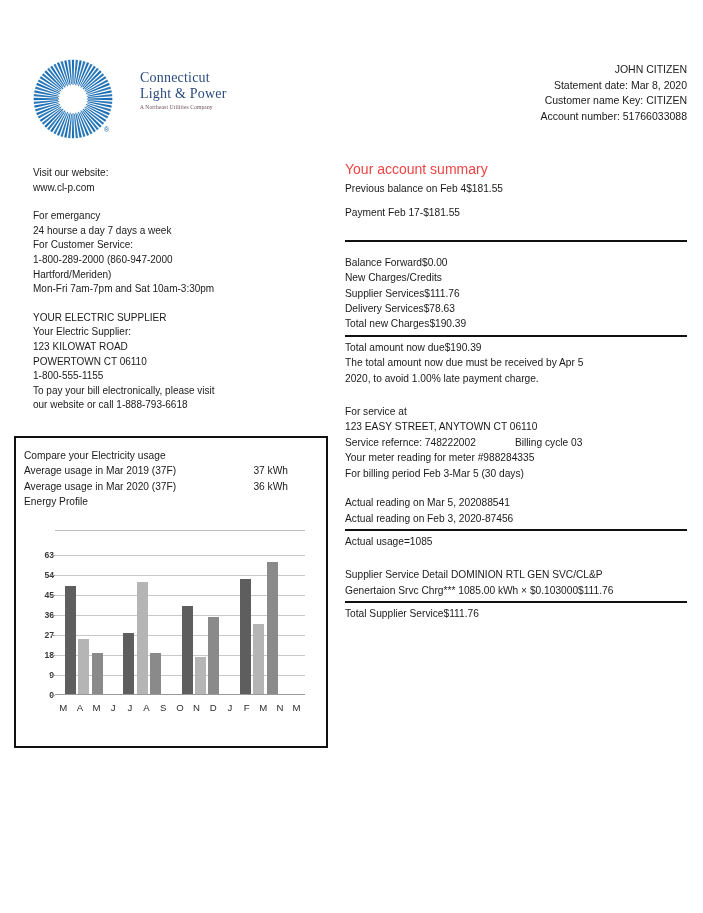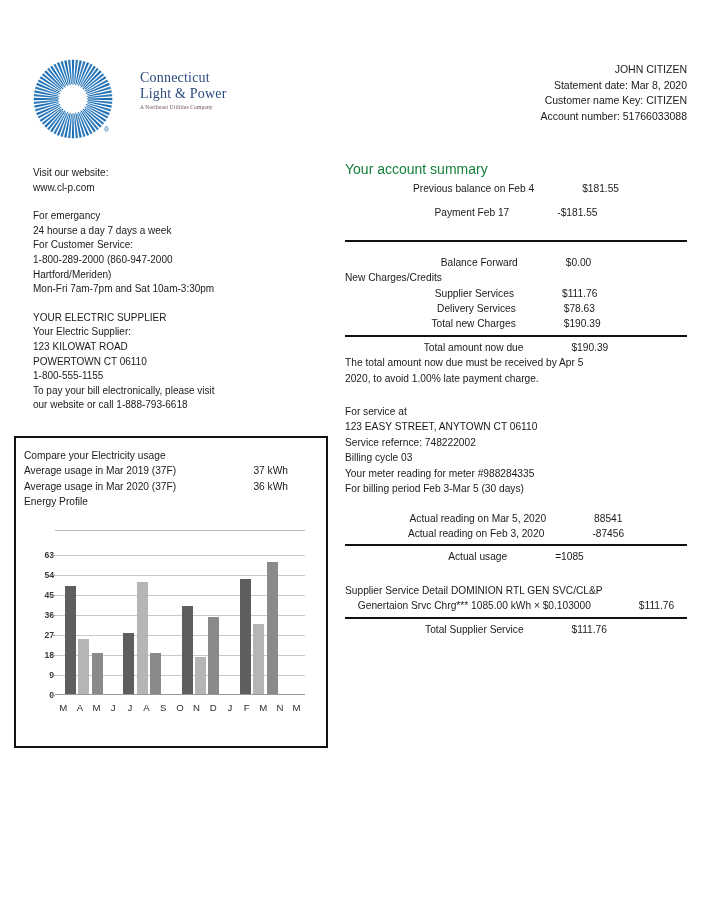--- a/index.html
+++ b/index.html
@@ -91,46 +91,44 @@
     position: absolute;
     left: 345px;
     top: 160px;
     width: 342px;
     font-size: 10.2px;
   }
   #summary-title {
     font-size: 14px;
     line-height: 19px;
     margin-bottom: 2px;
-    color: #15803d;
+    color: #ef4444;
   }
   .row {
     display: flex;
-    justify-content: center;
+    justify-content: flex-start;
     align-items: baseline;
     line-height: 15.4px;
-    gap: 48px;
   }
   .row .lbl { white-space: pre; }
   .row .val { white-space: nowrap; text-align: right; }
   .gap-sm { height: 9px; }
   .gap-md { height: 14px; }
   .gap-lg { height: 18px; }
   .rule {
     border-top: 2px solid #111;
     margin: 3px 0 3px 0;
   }
   .plain {
     line-height: 15.4px;
     white-space: pre;
   }
   .two-col {
     display: flex;
     line-height: 15.4px;
-    flex-direction: column;
   }
   .two-col .c1 { width: 170px; white-space: pre; }
   .two-col .c2 { white-space: pre; }
 
   
   #chart-panel {
     position: absolute;
     left: 14px;
     top: 436px;
     width: 314px;

